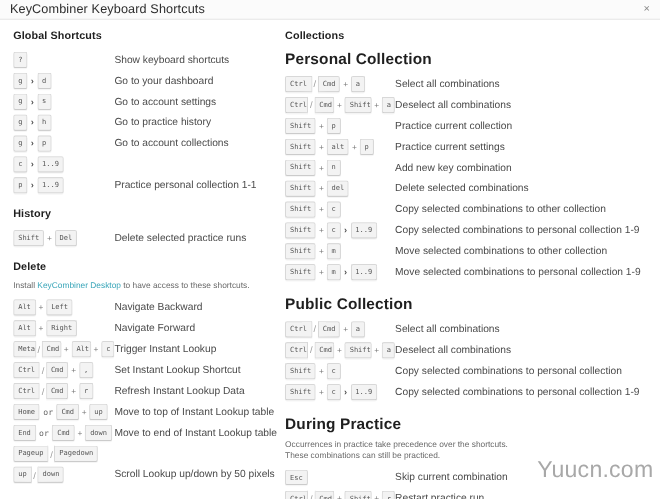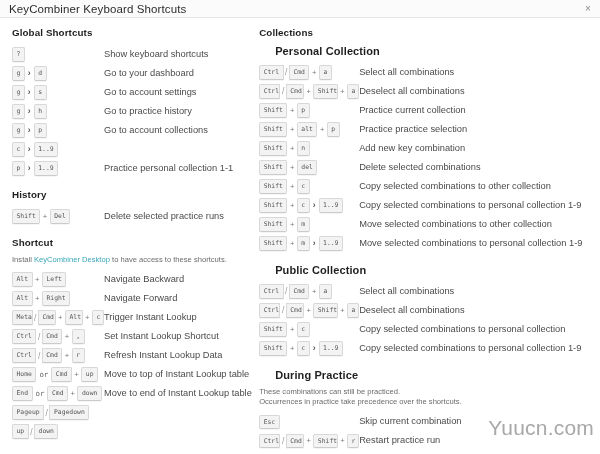--- a/index.html
+++ b/index.html
@@ -63,24 +63,24 @@
 
   
   .h-section {
     font-size: 9.8px;
     font-weight: bold;
     color: #1f1f1f;
     margin: 0 0 7px 0;
     letter-spacing: .01em;
   }
   .h-sub {
-    font-size: 11px;
+    font-size: 14px;
     font-weight: bold;
     color: #1f1f1f;
-    margin: 0 0 6px 16px;
+    margin: 0 0 6px 0;
     letter-spacing: .01em;
   }
   .section { margin-bottom: 11px; }
 
   .note {
     font-size: 7.6px;
     color: #6b6b6b;
     margin: 0 0 5px 0;
     line-height: 1.35;
   }
@@ -250,21 +250,21 @@
                 <div class="keys">
                   <span class="kc">Shift</span>
                   <span class="sep plus">+</span>
                   <span class="kc">Del</span>
                 </div>
                 <div class="desc">Delete selected practice runs</div>
               </div>
             </div>
           </div>
           <div class="section">
-            <div class="h-section">Shortcut</div>
+            <div class="h-section">Delete</div>
             <div class="note"><span>Install </span><a href="#">KeyCombiner Desktop</a><span> to have access to these shortcuts.</span></div>
             <div class="rows">
               <div class="row">
                 <div class="keys">
                   <span class="kc">Alt</span>
                   <span class="sep plus">+</span>
                   <span class="kc">Left</span>
                 </div>
                 <div class="desc">Navigate Backward</div>
               </div>
@@ -334,20 +334,21 @@
                   <span class="sep slash">/</span>
                   <span class="kc joined-r">Pagedown</span>
                 </div>
               </div>
               <div class="row">
                 <div class="keys">
                   <span class="kc joined-l">up</span>
                   <span class="sep slash">/</span>
                   <span class="kc joined-r">down</span>
                 </div>
+                <div class="desc">Scroll Lookup up/down by 50 pixels</div>
               </div>
             </div>
           </div>
         </div>
     </div>
 
     <div class="col col-right">
       <div class="h-section">Collections</div>
       <div id="right-sections">
           <div class="section">
@@ -384,21 +385,21 @@
                 <div class="desc">Practice current collection</div>
               </div>
               <div class="row">
                 <div class="keys">
                   <span class="kc">Shift</span>
                   <span class="sep plus">+</span>
                   <span class="kc">alt</span>
                   <span class="sep plus">+</span>
                   <span class="kc">p</span>
                 </div>
-                <div class="desc">Practice practice selection</div>
+                <div class="desc">Practice current settings</div>
               </div>
               <div class="row">
                 <div class="keys">
                   <span class="kc">Shift</span>
                   <span class="sep plus">+</span>
                   <span class="kc">n</span>
                 </div>
                 <div class="desc">Add new key combination</div>
               </div>
               <div class="row">
@@ -488,22 +489,22 @@
                   <span class="sep chev">›</span>
                   <span class="kc">1..9</span>
                 </div>
                 <div class="desc">Copy selected combinations to personal collection 1-9</div>
               </div>
             </div>
           </div>
           <div class="section">
             <div class="h-sub">During Practice</div>
             <div class="note">
+              <div>Occurrences in practice take precedence over the shortcuts.</div>
               <div>These combinations can still be practiced.</div>
-              <div>Occurrences in practice take precedence over the shortcuts.</div>
             </div>
             <div class="rows">
               <div class="row">
                 <div class="keys">
                   <span class="kc">Esc</span>
                 </div>
                 <div class="desc">Skip current combination</div>
               </div>
               <div class="row">
                 <div class="keys">

